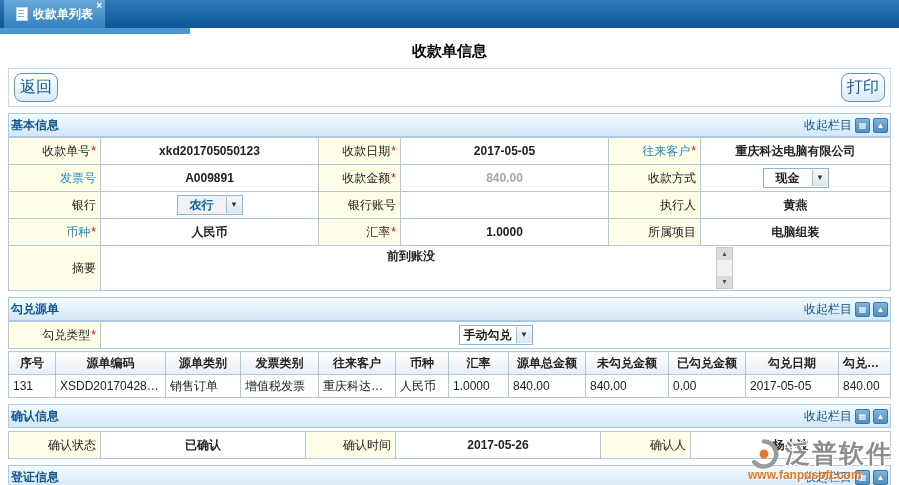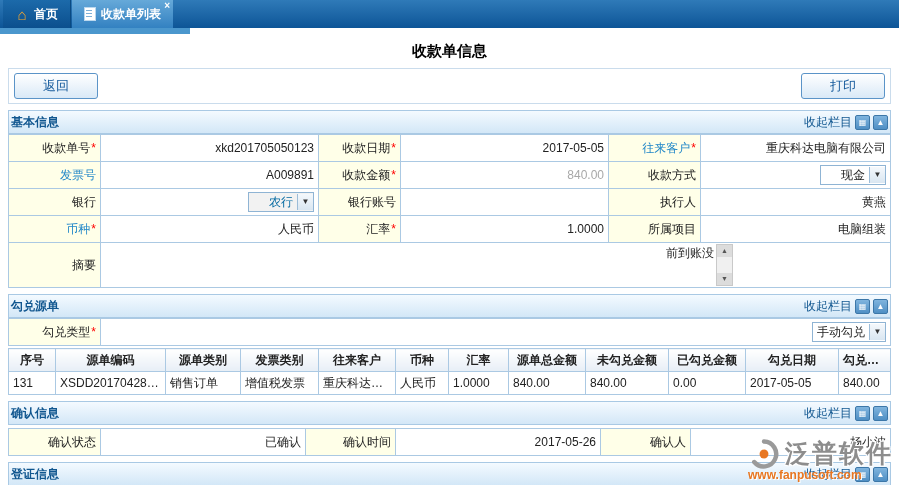--- a/index.html
+++ b/index.html
@@ -18,35 +18,35 @@
   .home-icon::before { content:"⌂"; color:#ffa928; font-size:15px; font-weight:bold; }
   .doc-icon { width:10px; height:12px; background:#fff; border:1px solid #bcd8ee; display:inline-block; position:relative; }
   .doc-icon::before { content:""; position:absolute; left:1px; top:2px; width:6px; border-top:1px solid #7fb0d8; box-shadow:0 3px 0 #7fb0d8, 0 6px 0 #7fb0d8; }
   .tab-close { position:absolute; top:1px; right:3px; font-size:10px; line-height:10px; font-weight:bold; color:#fff; cursor:pointer; }
   .tab-strip { height:6px; width:190px; background:#4b97cd; }
 
   
   .content { padding:2px 8px 0; }
   .page-title { text-align:center; font-size:15px; font-weight:bold; color:#000; margin:6px 0 7px; }
   .toolbar { display:flex; justify-content:space-between; border:1px solid #cadcec; padding:4px 5px; }
-  .btn { font-family:inherit; font-size:13px; color:#155a9c; background:linear-gradient(#ffffff,#d9e9f7); border:1px solid #5b94c8; border-radius:3px; padding:3px 28px; cursor:pointer; }
+  .btn { font-family:inherit; font-size:16px; color:#155a9c; background:linear-gradient(#ffffff,#d9e9f7); border:1px solid #5b94c8; border-radius:8px; padding:3px 5px; cursor:pointer; }
 
   .sec-head { margin-top:6px; display:flex; justify-content:space-between; align-items:center; height:22px; padding:0 2px; background:linear-gradient(#f4faff,#d3e7f7); border:1px solid #a9c9e4; }
   .sec-title { font-weight:bold; color:#10568f; }
   .collapse { display:inline-flex; align-items:center; gap:3px; color:#10568f; cursor:pointer; }
   .mi { width:13px; height:13px; line-height:13px; display:inline-block; text-align:center; font-size:8px; color:#fff; background:linear-gradient(#7fb4de,#4f8fc4); border:1px solid #3c77a8; border-radius:2px; }
   .mi-img::before { content:"▦"; }
   .mi-up::before { content:"▲"; }
 
   .grid { width:100%; border-collapse:collapse; table-layout:fixed; }
   .grid td, .grid th { border:1px solid #abc9e3; padding:1px 4px; height:24px; overflow:hidden; white-space:nowrap; text-overflow:ellipsis; font-size:12px;margin-left:8px; }
   .lbl { background:#ffffe8; text-align:right; color:#222; }
   .lbl.blue { color:#2187c8; }
   .req { color:#f00; margin-left:1px; }
-  .val { background:#fff; text-align:right; }
+  .val { background:#fff; text-align:center;font-weight:bold; }
   .muted { color:#a8a8a8; }
   .mt3 { margin-top:3px; }
   .mt2 { margin-top:2px; }
 
   .dd { display:inline-flex; align-items:center; border:1px solid #8fb4d4; background:#fff; height:18px; padding-left:4px; cursor:pointer; vertical-align:middle; }
   .dd-text { min-width:40px; }
   .dd-arrow { width:15px; height:16px; margin-left:4px; background:linear-gradient(#f4f8fc,#d9e6f1); border-left:1px solid #9cbcd8; font-size:8px; line-height:16px; text-align:center; color:#333; }
   .dd-arrow::before { content:"▼"; }
   .dd.disabled { color:#0369a1; background:#f2f2f2; }
 
@@ -65,24 +65,20 @@
   .watermark { position:absolute; right:6px; bottom:3px; display:flex; flex-direction:column; align-items:flex-start; z-index:50; pointer-events:none; }
   .wm-row { display:flex; align-items:center; gap:5px; }
   .wm-logo { width:32px; height:32px; display:inline-block; }
   .wm-brand { font-size:25px; font-weight:bold; color:#8d8d8d; letter-spacing:2px; text-shadow:1px 1px 0 #fff, -1px -1px 0 #fff, 1px -1px 0 #fff, -1px 1px 0 #fff; }
   .wm-url { color:#e87722; font-size:12px; font-weight:bold; margin-top:-2px; text-shadow:1px 1px 0 #fff; }
 </style>
 </head>
 <body>
 
 <div class="tabbar">
-  <div class="tab tab-home">
-    <span class="home-icon"></span>
-    <span>首页</span>
-  </div>
   <div class="tab tab-list">
     <span class="doc-icon"></span>
     <span>收款单列表</span>
     <span class="tab-close">×</span>
   </div>
 </div>
 <div class="tab-strip"></div>
 
 <div class="content">
 

